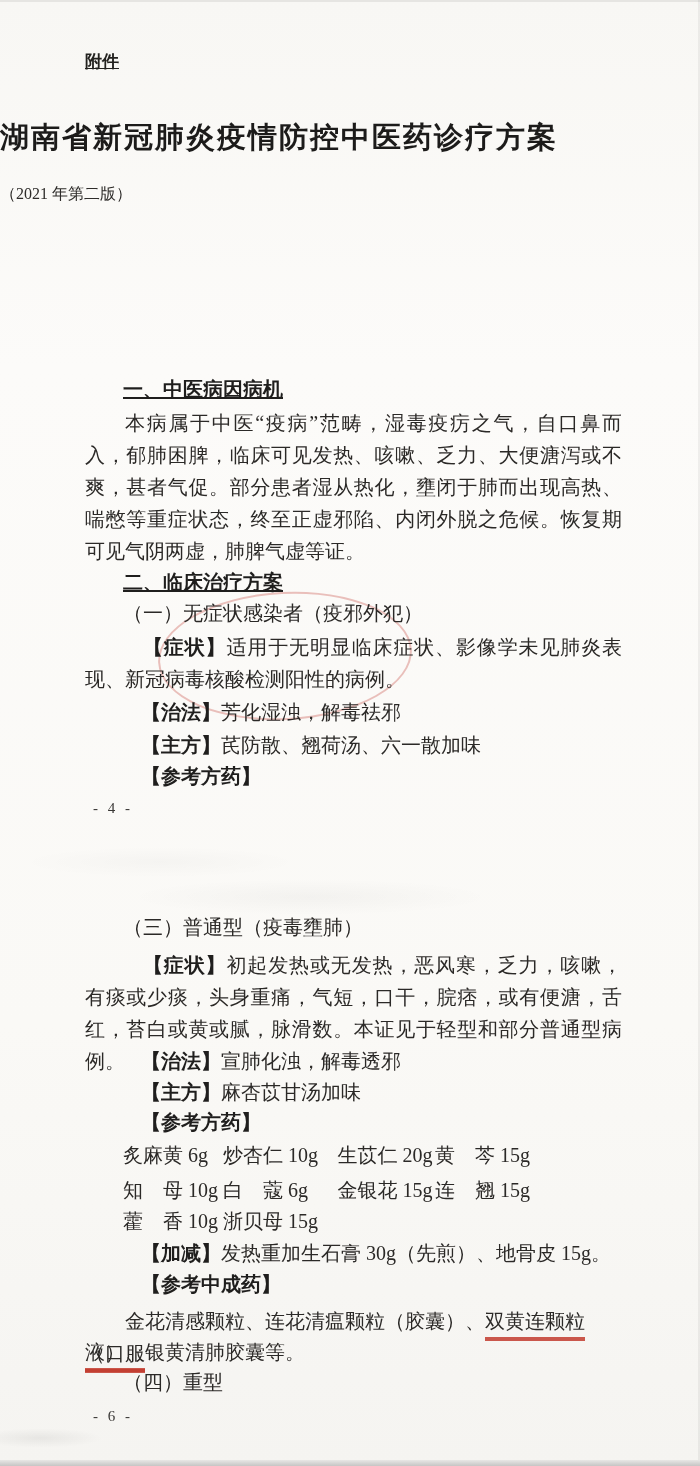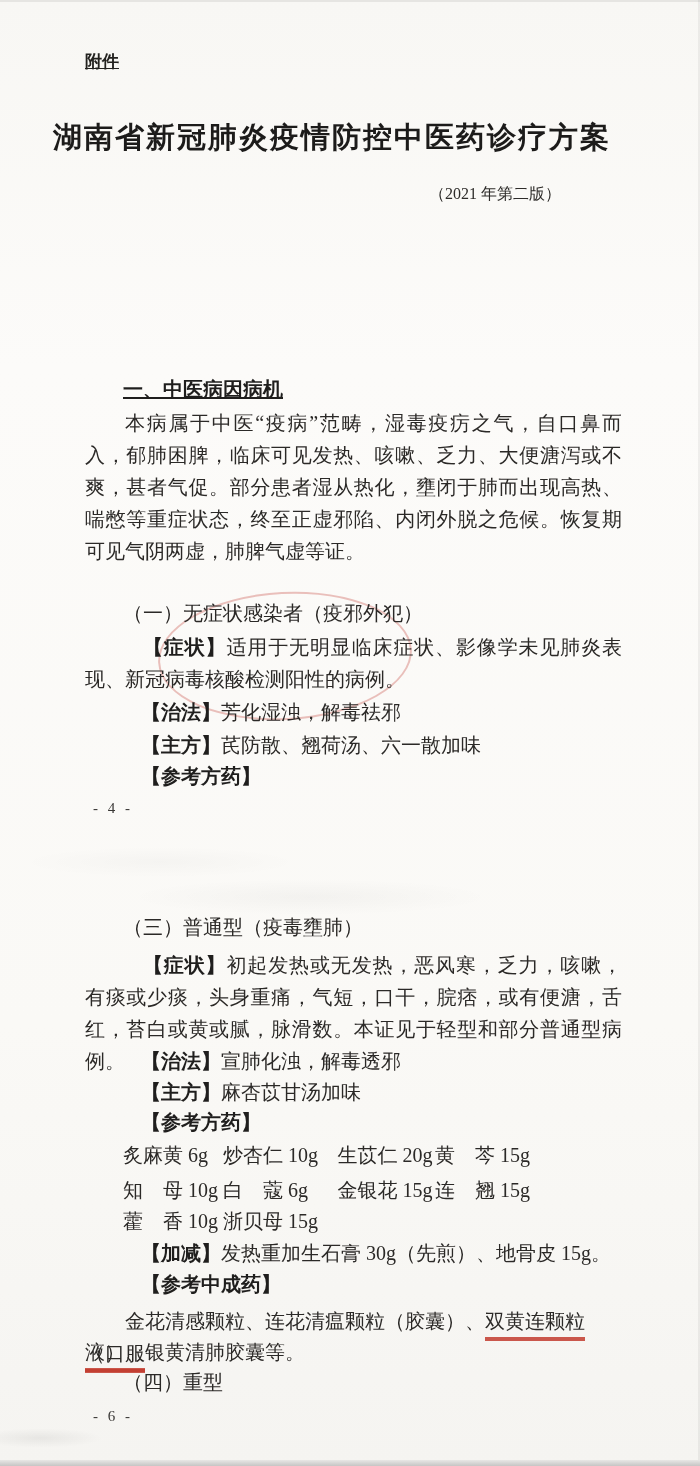--- a/index.html
+++ b/index.html
@@ -22,23 +22,23 @@
   .bottom-strip { position:absolute; left:0; right:0; bottom:0; height:6px;
     background:linear-gradient(180deg,#e8e7e5,#c6c5c4); }
   .line { position:absolute; font-size:20px; line-height:32px; white-space:nowrap; }
   .para { position:absolute; left:85px; width:537px; margin:0;
     font-size:20px; line-height:32px; text-align:justify; text-indent:2em; }
   .sans { font-family:"Liberation Sans","DejaVu Sans",sans-serif;text-decoration:underline; }
   .hd { font-weight:700; color:#1f1e1d; }
   .tag { font-weight:700; font-family:"Liberation Sans","DejaVu Sans",sans-serif; color:#1f1e1d;margin-left:18px; }
 
   .attach { top:46px; left:85px; font-size:17px; font-weight:700; color:#23221f; }
-  .title { position:absolute; top:118px; left:0; width:632px; margin:0; text-align:center;
-    font-size:29px; font-weight:700; letter-spacing:2px; color:#1c1b1a;padding-left:16px; }
-  .edition { position:absolute; top:184px; left:0; width:561px; text-align:right;
+  .title { position:absolute; top:118px; left:0; width:632px; margin:0; text-align:left;
+    font-size:29px; font-weight:700; letter-spacing:2px; color:#1c1b1a; }
+  .edition { position:absolute; top:184px; left:0; width:561px; text-align:left;
     font-size:16px; color:#2e2c2a; }
 
   .pagenum { position:absolute; left:93px; font-size:15px; letter-spacing:3px; color:#3a3836; }
 
   .herb-row { position:absolute; left:123px; display:flex; font-size:20px; line-height:32px; white-space:nowrap; }
   .herb-row .c1 { width:100px; } .herb-row .c2 { width:112px; } .herb-row .c3 { width:100px;text-align:center; }
 
   .red-u { border-bottom:4px solid rgba(194,59,46,0.85); padding-bottom:5px; }
 
   .stamp {
@@ -60,20 +60,21 @@
   <div class="line attach sans">附件</div>
 
   <h1 class="title">湖南省新冠肺炎疫情防控中医药诊疗方案</h1>
   <div class="edition">（2021 年第二版）</div>
 
 
   <div class="line sans hd" style="top:373px; left:123px">一、中医病因病机</div>
 
   <p class="para" style="top:407px">本病属于中医“疫病”范畴，湿毒疫疠之气，自口鼻而入，郁肺困脾，临床可见发热、咳嗽、乏力、大便溏泻或不爽，甚者气促。部分患者湿从热化，壅闭于肺而出现高热、喘憋等重症状态，终至正虚邪陷、内闭外脱之危候。恢复期可见气阴两虚，肺脾气虚等证。</p>
 
+  <div class="line sans hd" style="top:566px; left:123px">二、临床治疗方案</div>
 
   <div class="line" style="top:597px; left:123px">（一）无症状感染者（疫邪外犯）</div>
 
   <p class="para" style="top:631px"><span class="tag">【症状】</span><span>适用于无明显临床症状、影像学未见肺炎表现、新冠病毒核酸检测阳性的病例。</span></p>
 
   <div class="line" style="top:696px; left:123px"><span class="tag">【治法】</span><span>芳化湿浊，解毒祛邪</span></div>
 
   <div class="line" style="top:729px; left:123px"><span class="tag">【主方】</span><span>芪防散、翘荷汤、六一散加味</span></div>
 
   <div class="line tag" style="top:760px; left:123px">【参考方药】</div>

